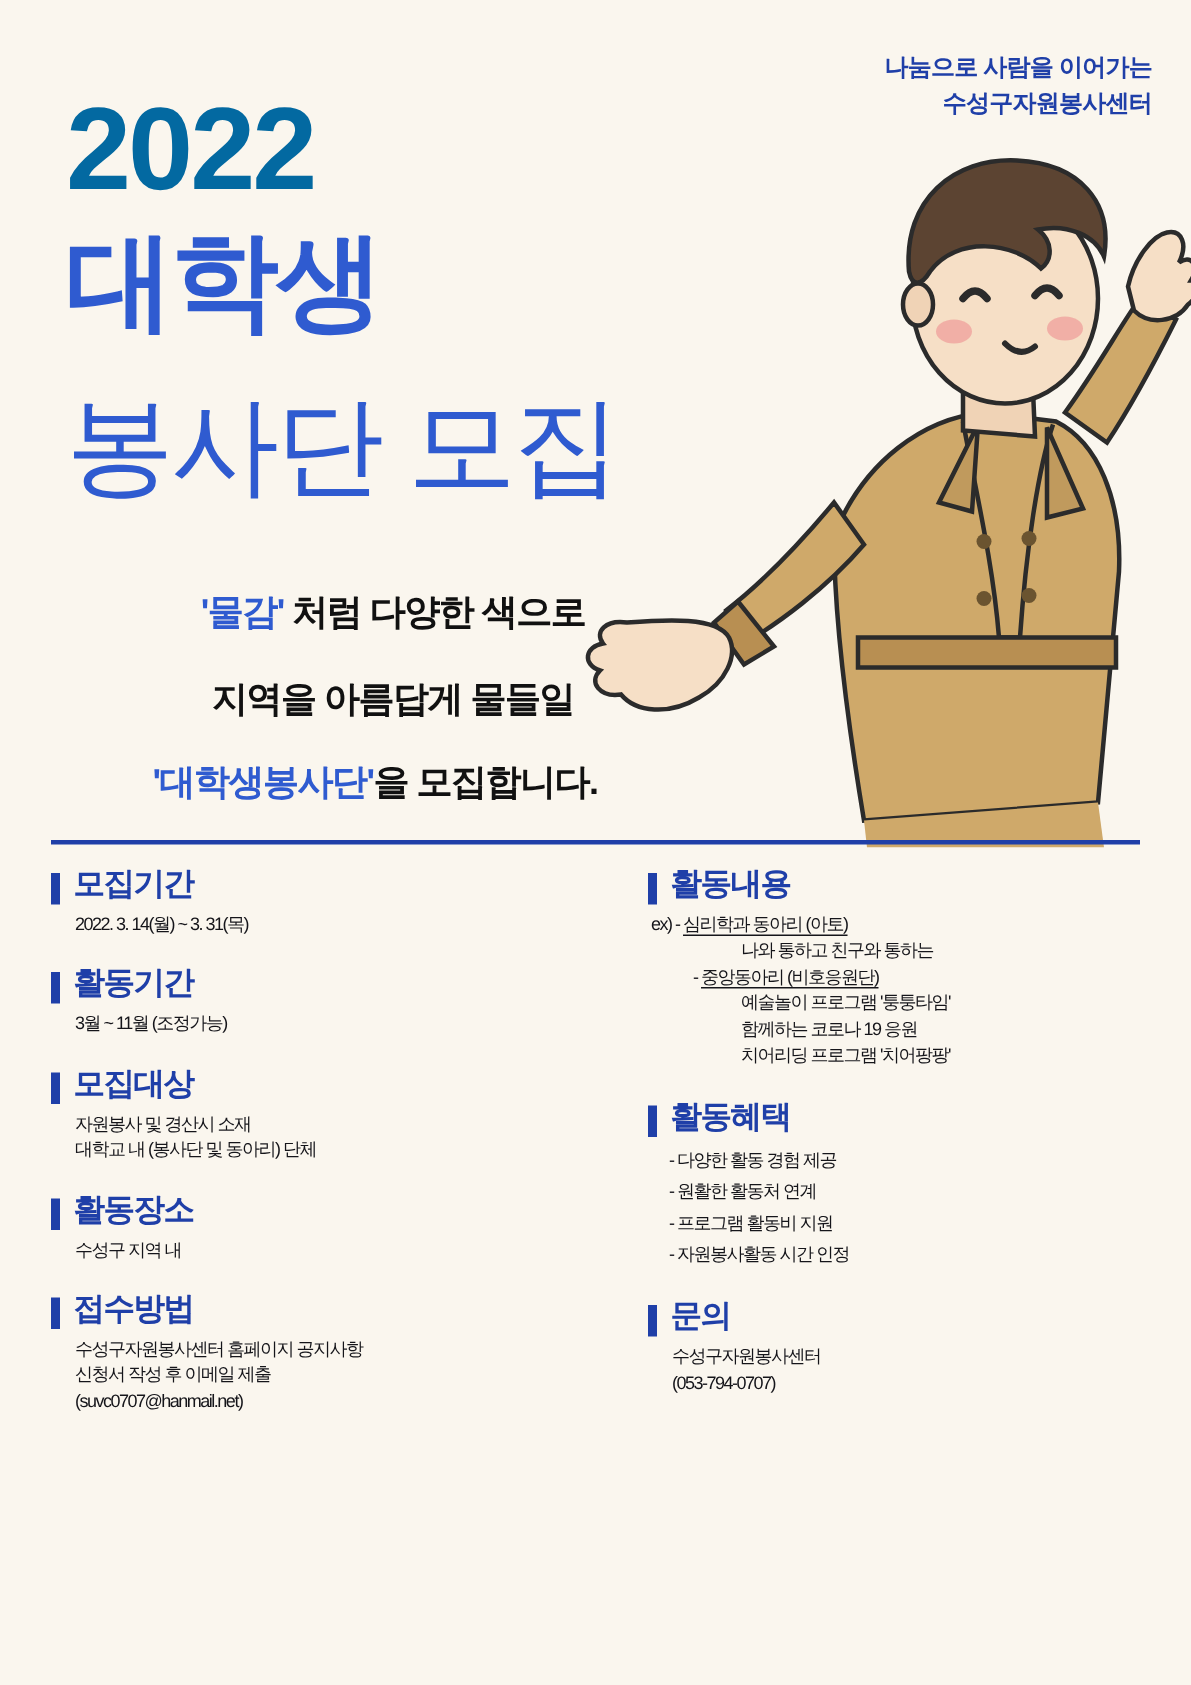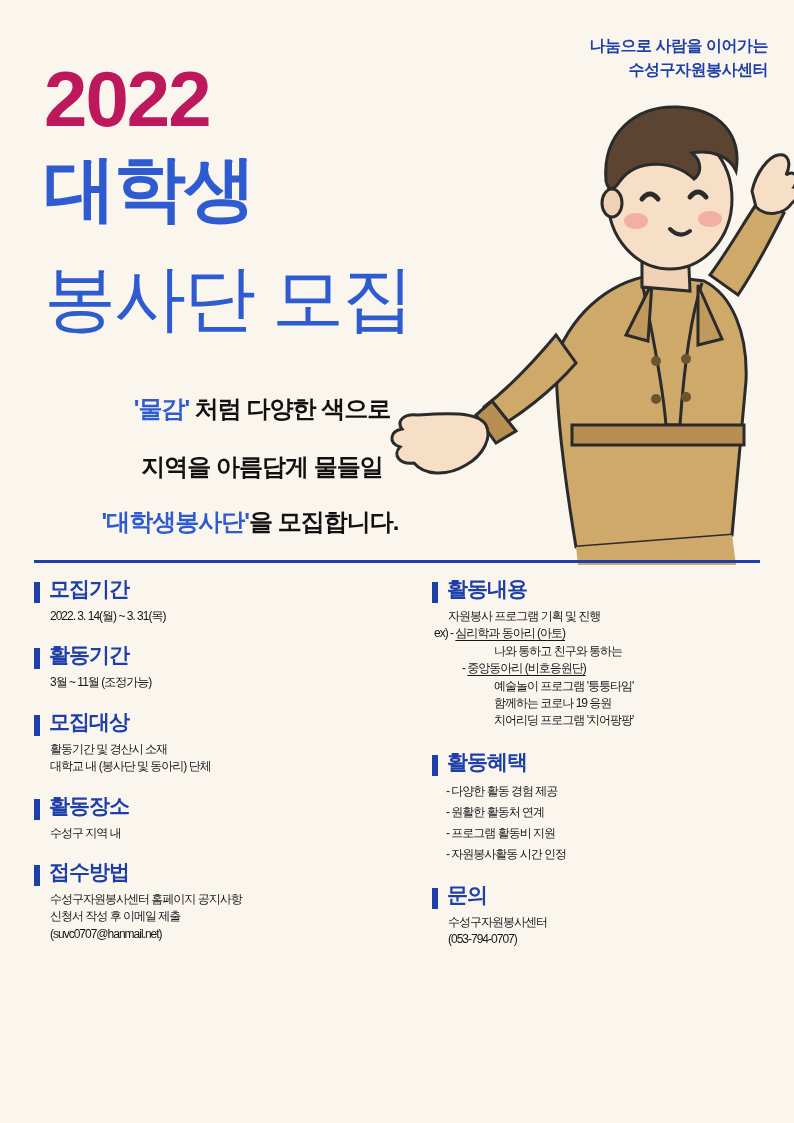--- a/index.html
+++ b/index.html
@@ -20,21 +20,21 @@
     color:#1f3fa8;
     font-weight:bold;
     font-size:16px;
     line-height:1.5;
     letter-spacing:-0.5px;
   }
 
   .year {
     position:absolute; left:44px; top:60px;
     font-size:78px; font-weight:bold; letter-spacing:-2px;
-    color:#be185d; line-height:1;
+    color:#0369a1; line-height:1;
   }
   .title-1 {
     position:absolute; left:44px; top:152px;
     font-size:72px; font-weight:bold; letter-spacing:-2px;
     color:#2f5bd0; line-height:1;
   }
   .title-2 {
     position:absolute; left:44px; top:262px;
     font-size:72px; font-weight:normal; letter-spacing:-2px;
     color:#2f5bd0; line-height:1;
@@ -179,21 +179,21 @@
         <div class="ln">3월 ~ 11월 (조정가능)</div>
       </div>
     </div>
 
     <div class="section">
       <div class="sec-head">
         <span class="bar"></span>
         <span>모집대상</span>
       </div>
       <div class="sec-body">
-        <div class="ln">활동기간 및 경산시 소재</div>
+        <div class="ln">자원봉사 및 경산시 소재</div>
         <div class="ln">대학교 내 (봉사단 및 동아리) 단체</div>
       </div>
     </div>
 
     <div class="section">
       <div class="sec-head">
         <span class="bar"></span>
         <span>활동장소</span>
       </div>
       <div class="sec-body">
@@ -216,21 +216,20 @@
   </div>
 
   <div class="col col-right">
 
     <div class="section">
       <div class="sec-head">
         <span class="bar"></span>
         <span>활동내용</span>
       </div>
       <div class="sec-body">
-        <div class="ln">자원봉사 프로그램 기획 및 진행</div>
         <div class="ln" style="margin-left:-14px;">
           <span>ex) - </span><span class="u">심리학과 동아리 (아토)</span>
         </div>
         <div class="ln indent-2">나와 통하고 친구와 통하는</div>
         <div class="ln indent-1">
           <span>- </span><span class="u">중앙동아리 (비호응원단)</span>
         </div>
         <div class="ln indent-2">예술놀이 프로그램 '퉁퉁타임'</div>
         <div class="ln indent-2">함께하는 코로나 19 응원</div>
         <div class="ln indent-2">치어리딩 프로그램 '치어팡팡'</div>

